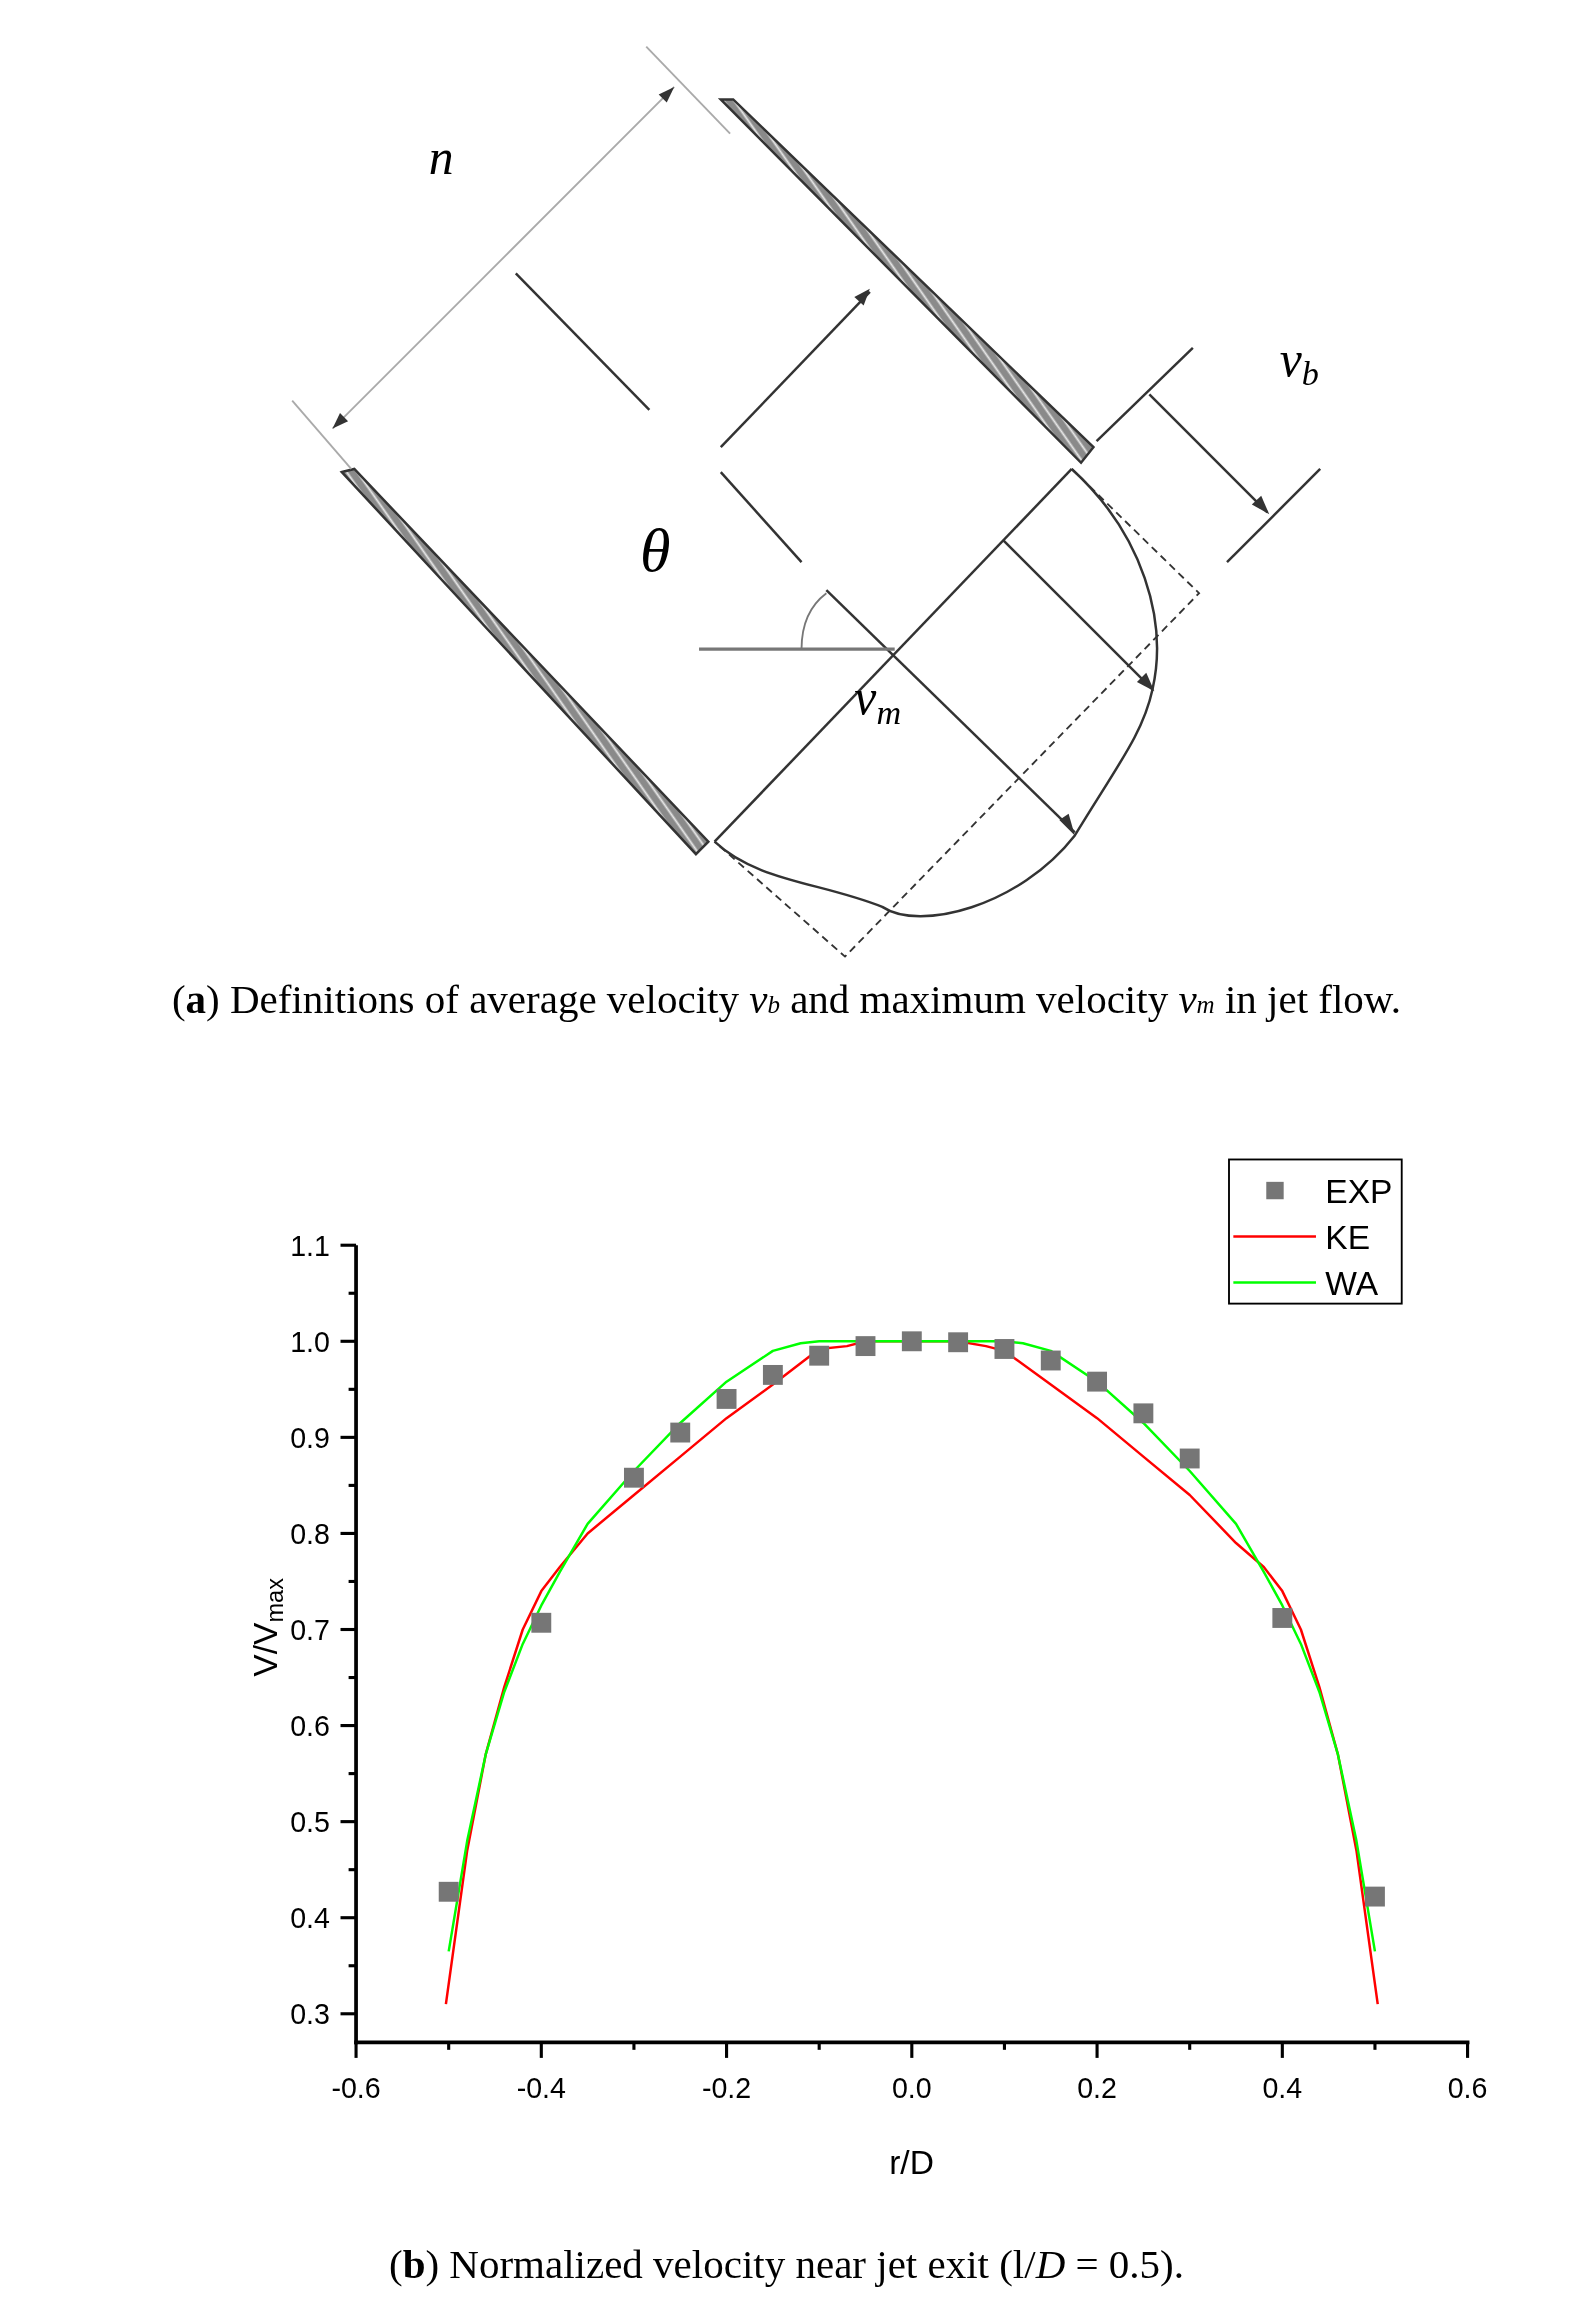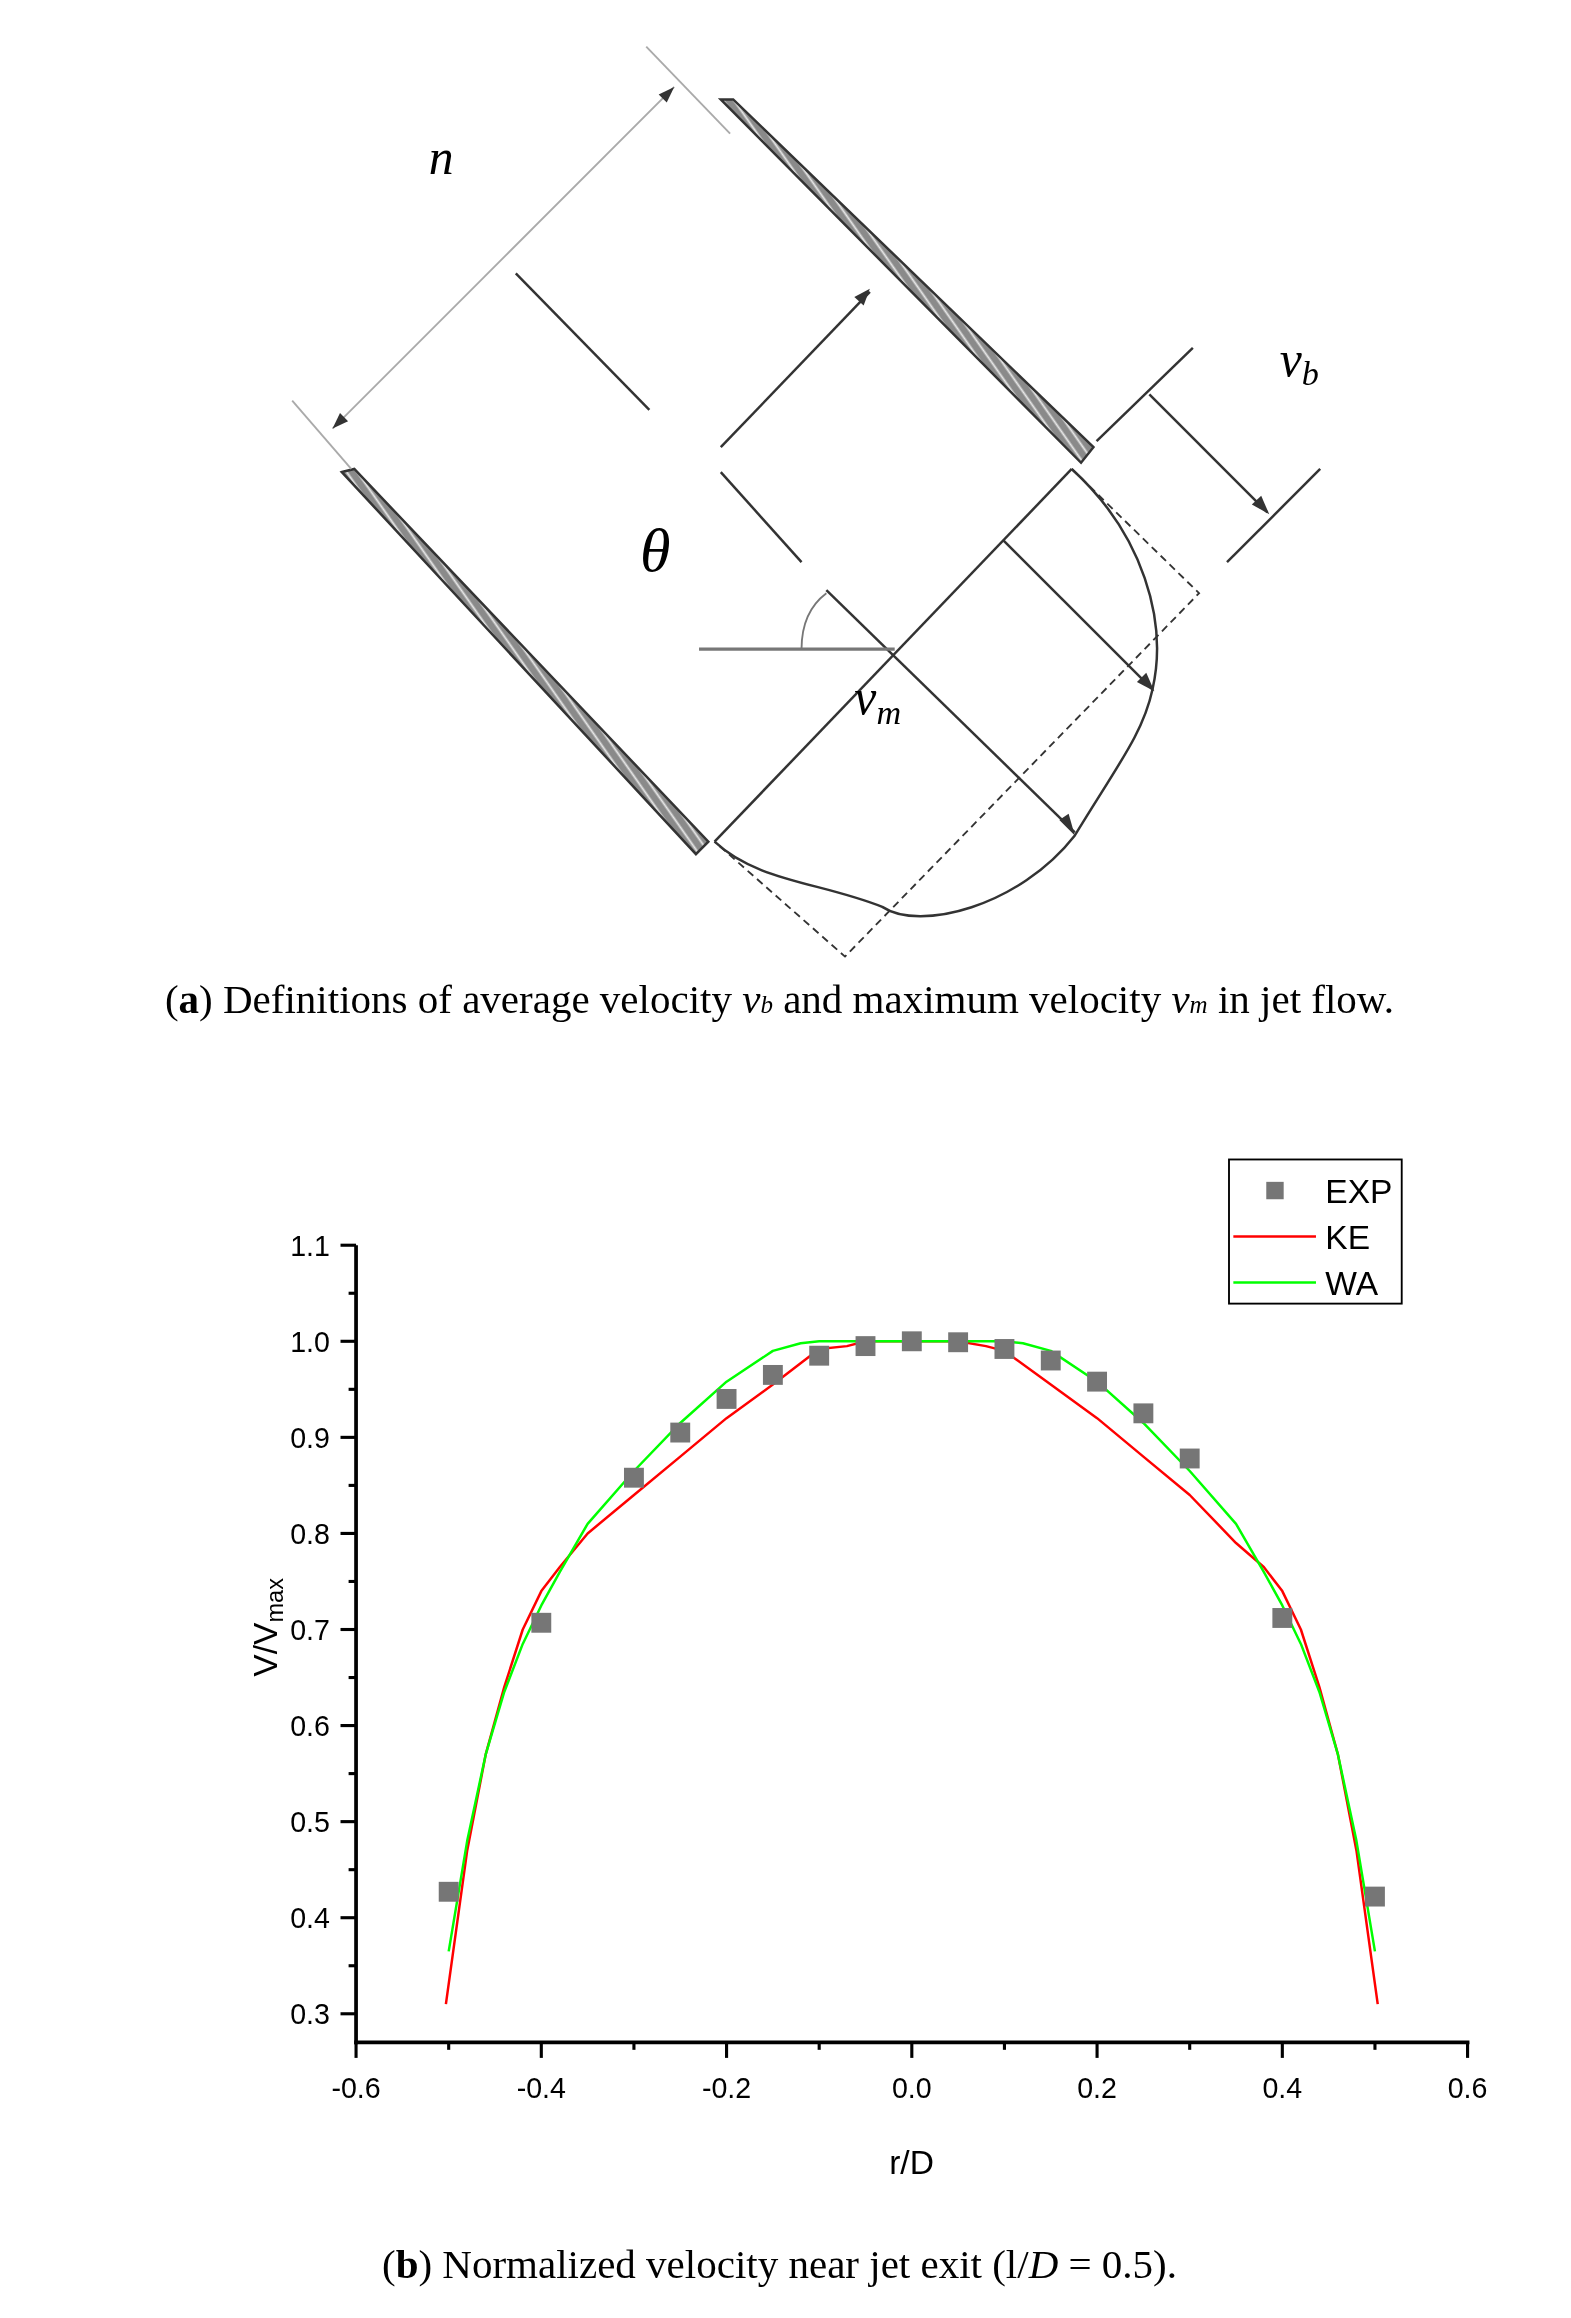--- a/index.html
+++ b/index.html
@@ -1,18 +1,18 @@
 <!DOCTYPE html>
 <html style="font-size:10px"><head>
 <meta charset="utf-8">
 <style>
   html, body { margin: 0; padding: 0; background: #ffffff; }
   body { width: 1572px; height: 2319px; position: relative; overflow: hidden; font-family: "Liberation Sans", sans-serif; }
   .fig-a { position: absolute; left: 0; top: 0; width: 1572px; height: 969px; }
-  .caption { position: absolute; left: 5px; width: 1549px; text-align: center; font-family: "Liberation Serif", "DejaVu Serif", serif; font-size: 41px; color: #000; }
+  .caption { position: absolute; left: 12px; width: 1549px; text-align: center; font-family: "Liberation Serif", "DejaVu Serif", serif; font-size: 41px; color: #000; }
   .caption b { font-weight: bold; }
   .caption i { font-style: italic; }
   .caption .sub { font-size: 25px; font-style: italic; }
   .cap-a { top: 975px; }
   .cap-b { top: 2240px; }
   .fig-b { position: absolute; left: 0; top: 1093px; width: 1572px; height: 1137px; }
   svg text { font-family: "Liberation Sans", "DejaVu Sans", sans-serif; }
   .diagram-label { font-family: "Liberation Serif", "DejaVu Serif", serif; font-style: italic; fill: #000; }
 </style>
 </head>

